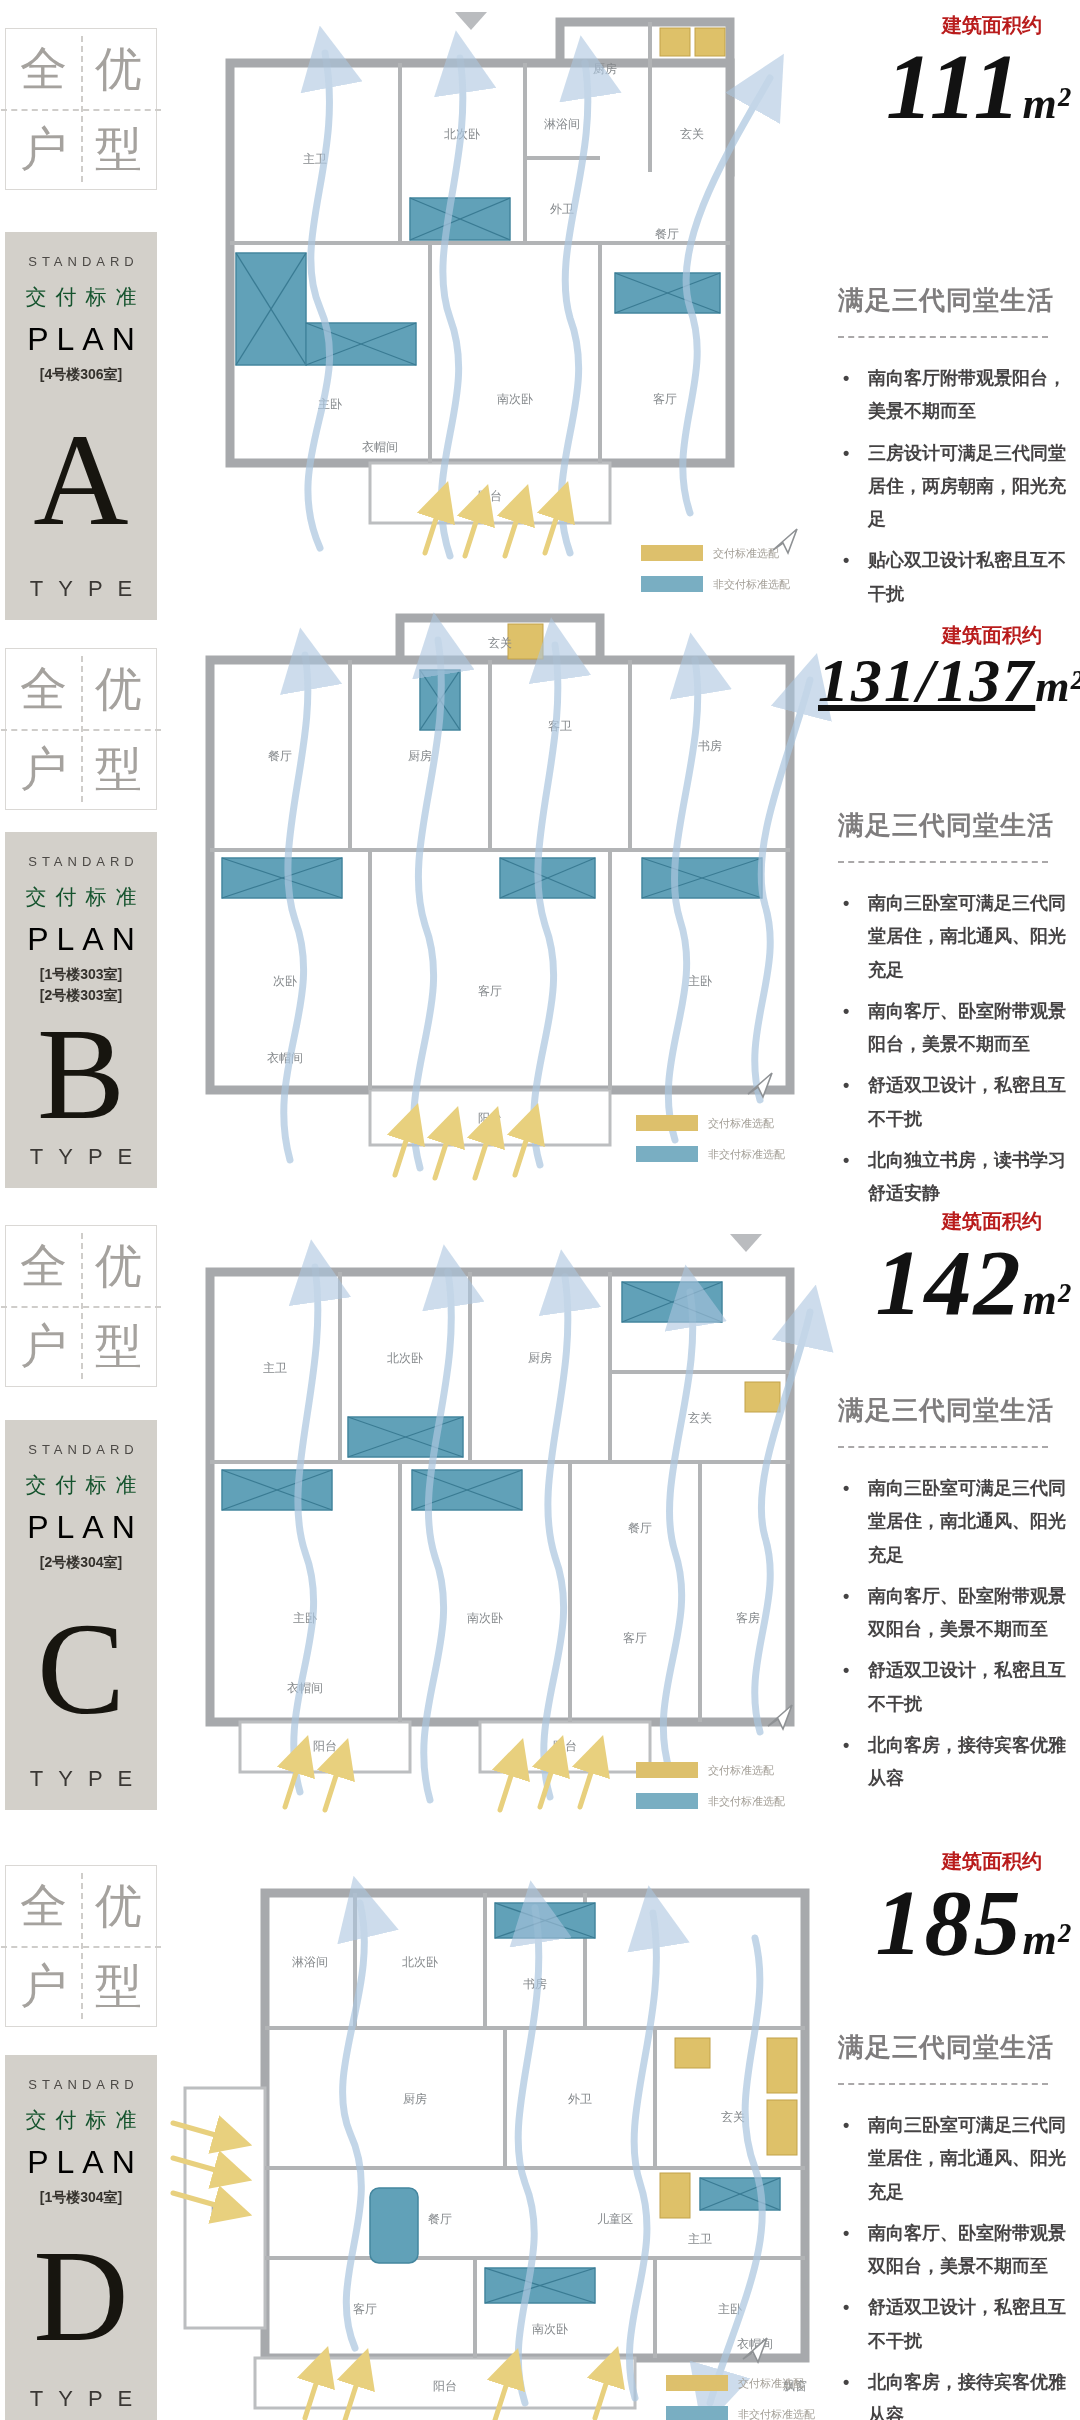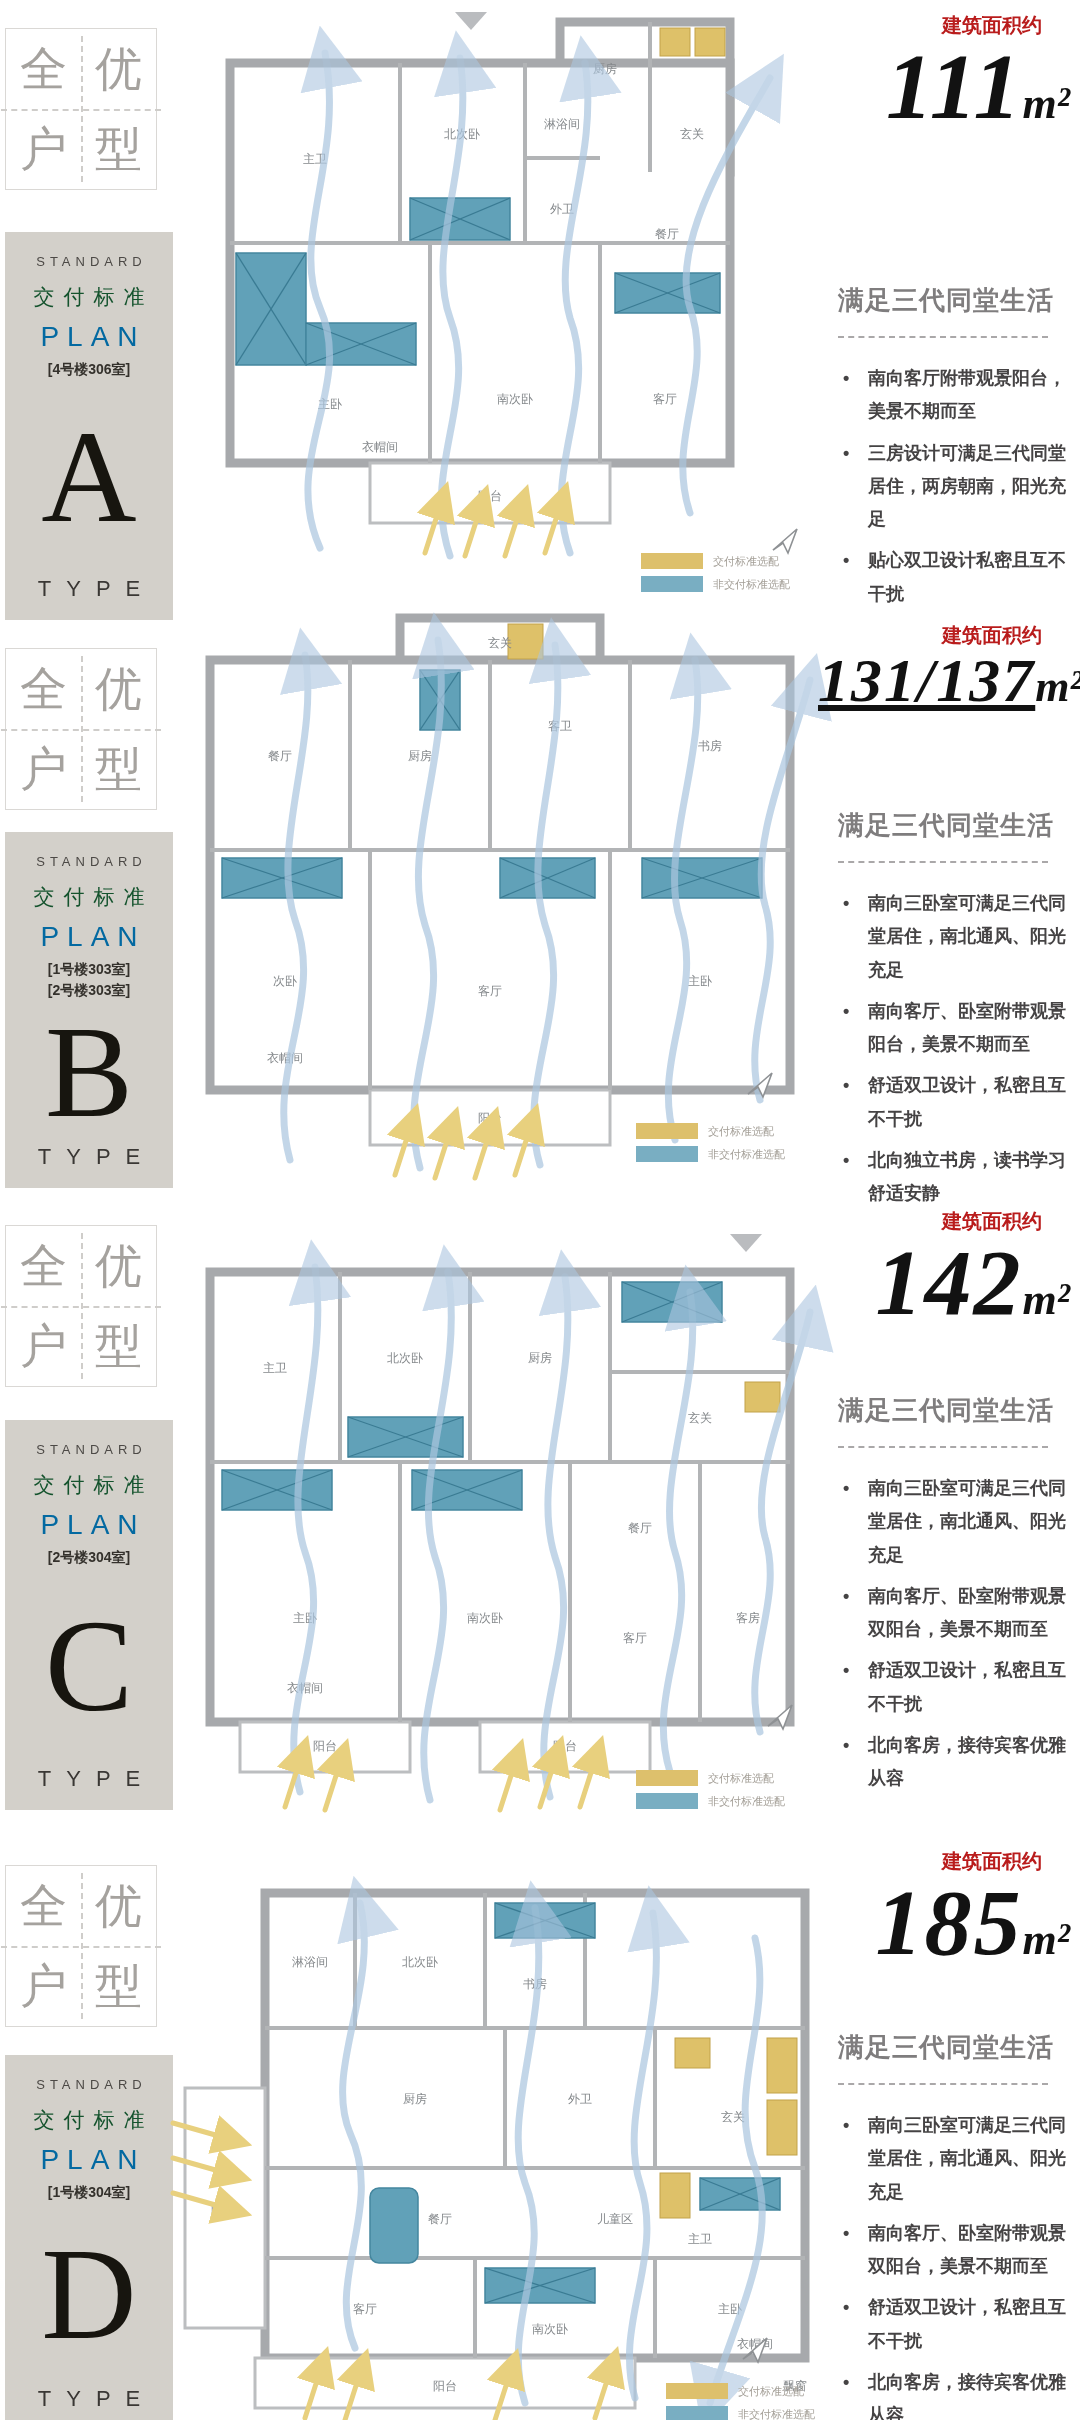--- a/index.html
+++ b/index.html
@@ -8,24 +8,24 @@
   .abs{position:absolute;}
 
   
   .badge{width:152px;height:162px;background:#ffffff;border:1px solid #dad8d5;box-sizing:border-box;}
   .badge-grid{position:relative;display:grid;grid-template-columns:1fr 1fr;grid-template-rows:1fr 1fr;width:100%;height:100%;}
   .badge-grid .bc{display:flex;align-items:center;justify-content:center;font-size:47px;color:#a5a29e;}
   .hdash{position:absolute;left:-5px;right:-5px;top:50%;border-top:2px dashed #cfcdca;}
   .vdash{position:absolute;top:7px;bottom:7px;left:50%;border-left:2px dashed #cfcdca;}
 
   
-  .plate{width:168px;background:#d3d0ca;display:flex;flex-direction:column;align-items:center;padding:22px 0 18px;box-sizing:border-box;}
+  .plate{width:152px;background:#d3d0ca;display:flex;flex-direction:column;align-items:center;padding:22px 0 18px;box-sizing:border-box;}
   .plate .std{font-size:13px;letter-spacing:5px;color:#4c4946;padding-left:5px;}
   .plate .cn{font-size:21px;letter-spacing:9px;color:#14532d;margin-top:14px;padding-left:9px;}
-  .plate .pln{font-size:28px;letter-spacing:8px;color:#0369a1;margin-top:10px;padding-left:8px;}
+  .plate .pln{font-size:32px;letter-spacing:8px;color:#000000;margin-top:10px;padding-left:8px;}
   .plate .unitline{font-size:14px;font-weight:700;color:#34312c;margin-top:7px;line-height:1.35;}
   .plate .letter{flex:1;display:flex;align-items:center;justify-content:center;font-family:"Liberation Serif",serif;font-size:132px;color:#17150f;line-height:1;}
   .plate .type{font-size:22px;letter-spacing:15px;color:#3a3734;padding-left:15px;}
 
   
   .area{width:252px;text-align:right;}
   .area .lbl{font-size:20px;font-weight:700;color:#b91c1c;padding-right:28px;}
   .area .num{font-family:"Liberation Serif",serif;font-style:italic;font-weight:700;color:#121212;white-space:nowrap;text-align:right;}
   .area .val{font-size:94px;line-height:1.0;letter-spacing:2px;}
   .area.small .val{font-size:62px;text-decoration:underline;}
@@ -49,21 +49,21 @@
   .ylw{fill:#dec169;stroke:#c2a24a;stroke-width:1;}
   .rl{font-size:12px;fill:#84888b;text-anchor:middle;}
   .flow{fill:none;stroke:#abc6df;stroke-width:7;opacity:.7;stroke-linecap:round;}
   .fh{fill:#abc6df;opacity:.85;}
   .sun{stroke:#e8d07e;stroke-width:5;stroke-linecap:round;}
   .sh{fill:#e8d07e;}
   .ntri{fill:#babcbf;}
   .pointer-svg path{fill:#ffffff;stroke:#8e9194;stroke-width:1.6;}
 
   .legend{position:absolute;font-size:11px;color:#a39e96;}
-  .legend-row{display:flex;align-items:center;margin-top:7px;}
+  .legend-row{display:flex;align-items:center;margin-top:15px;}
   .sw{width:62px;height:16px;margin-right:10px;display:inline-block;}
   .sw-y{background:#ddc06c;}
   .sw-b{background:#79aec2;}
 </style>
 </head>
 <body>
 
 <div id="page">
 
   <div class="abs badge" style="left:5px;top:28px;">

